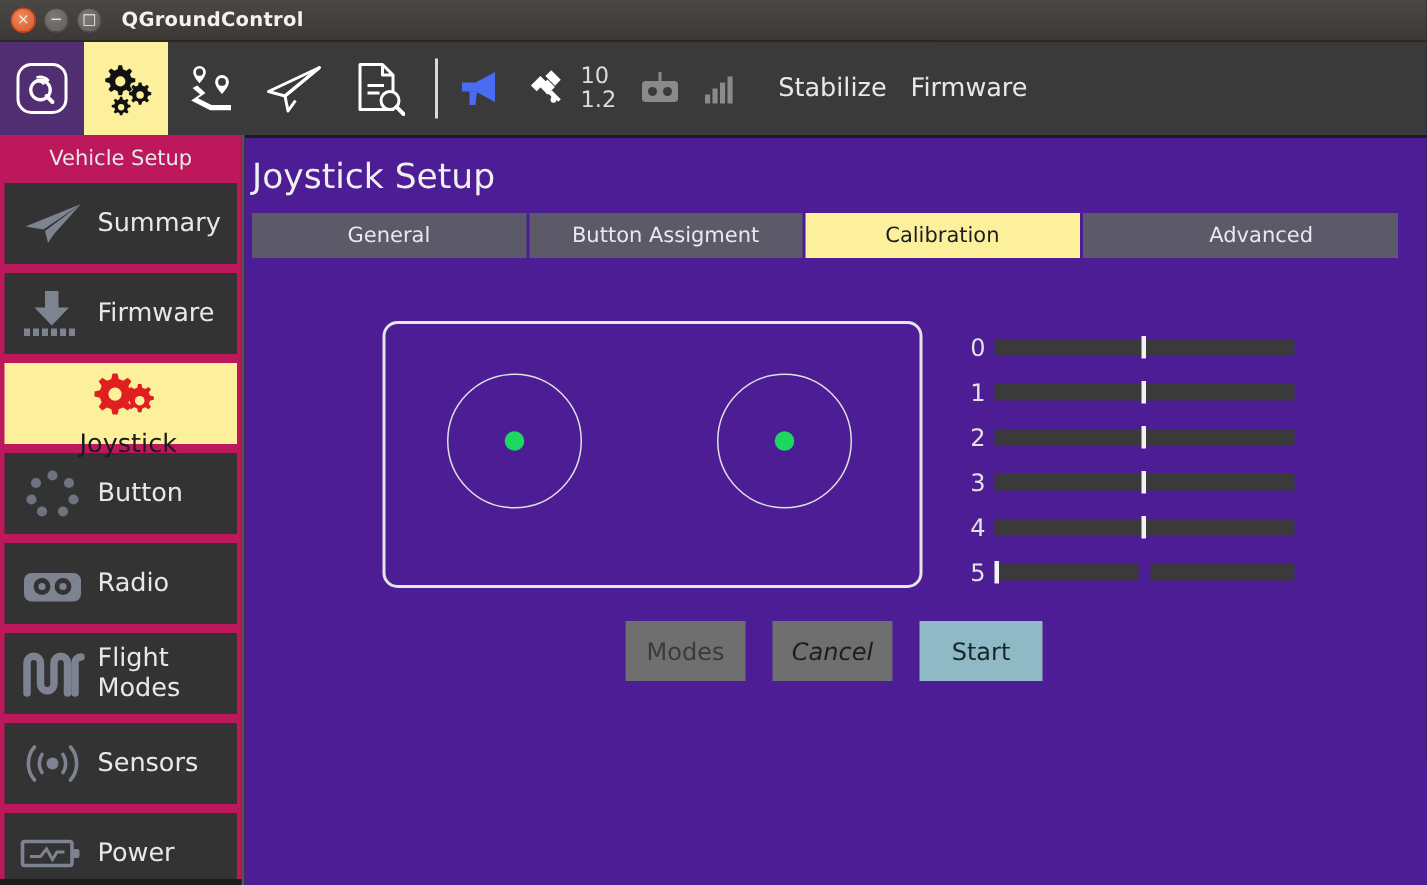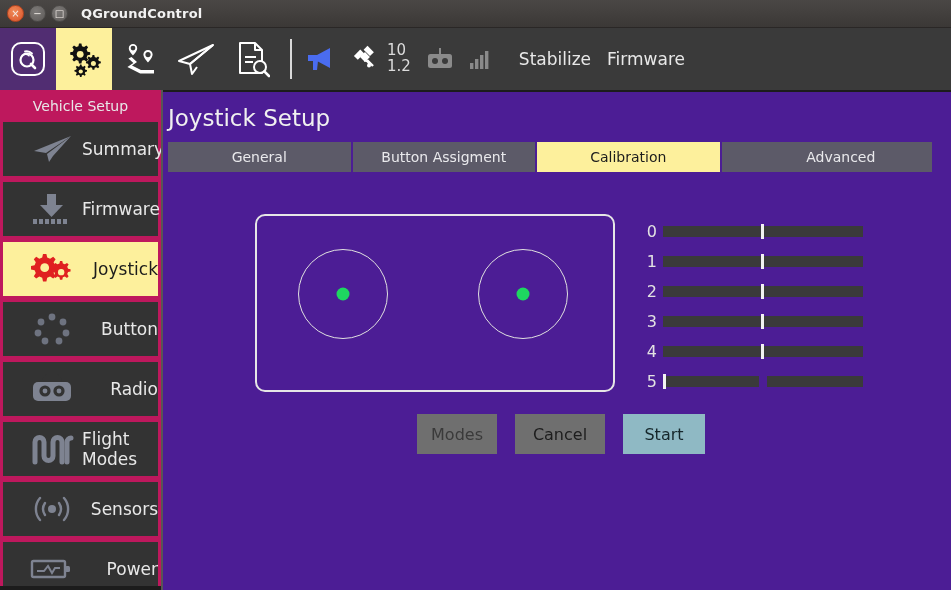--- a/index.html
+++ b/index.html
@@ -48,41 +48,41 @@
   .tb-icon {
     width: 56px; height: 62px; display: flex; align-items: center;
     justify-content: center; flex: none;
   }
   .tb-icon.logo { background: #512d72; }
   .tb-icon.active { background: #fdf09c; }
   .tb-sep {
     width: 2px; height: 40px; background: #d9d9d9; margin: 0 14px 0 10px; flex: none;
   }
   #status-area { display: flex; align-items: center; height: 62px; }
-  .st-item { display: flex; align-items: center; margin-right: 14px; }
+  .st-item { display: flex; align-items: flex-end; margin-right: 14px; }
   .gps-nums {
     display: flex; flex-direction: column; justify-content: center;
     margin-left: 5px; color: #dcdcdc; font-size: 15px; line-height: 1.05;
   }
   .st-text { color: #e8e8e8; font-size: 17px; margin-right: 16px; }
 
   
   #sidebar {
     position: absolute; left: 0; top: 90px; width: 161px; height: 500px;
     background: #be185d; overflow: hidden;
   }
   #sidebar-title {
     height: 32px; display: flex; align-items: center; justify-content: center;
     color: #e8e8e8; font-size: 14px;
   }
   .side-item {
     margin: 0 3px 6px 3px; height: 54px; background: #333333;
-    display: flex; align-items: center; padding-left: 23px; justify-content: space-between;
-  }
-  .side-item.selected { background: #fdf09c; }
+    display: flex; align-items: center; padding-left: 6px;
+  }
+  .side-item.selected { background: #fdf09c; flex-direction: column; }
   .side-item .ico {
     width: 52px; height: 44px; display: flex; align-items: center;
     justify-content: center; flex: none;
   }
   .side-label { color: #e8e8e8; font-size: 17px; margin-left: 4px; }
   .side-item.selected .side-label { color: #1c1c1c; }
   #sidebar-divider {
     position: absolute; left: 161px; top: 90px; width: 2px; height: 500px;
     background: #565656;
   }
@@ -140,21 +140,21 @@
     position: absolute; top: -2px; width: 3px; height: 15px; background: #f2f2f2;
   }
 
   
   #btnrow { position: absolute; left: 254px; top: 322px; display: flex; }
   .abtn {
     height: 40px; display: flex; align-items: center; justify-content: center;
     font-size: 16px; margin-right: 18px;
   }
   .abtn.skip   { width: 80px; background: #6f6f6f; color: #3a3a3a; }
-  .abtn.cancel { width: 90px; background: #6f6f6f; color: #1d1d1d; }
+  .abtn.cancel { width: 80px; background: #6f6f6f; color: #1d1d1d; font-style: italic; }
   .abtn.start  { width: 82px; background: #8fb9c4; color: #16272b; margin-right: 0; }
 
   
   #sidebar-bottom-fade {
     position: absolute; left: 0; top: 586px; width: 161px; height: 4px;
     background: #1c1c1c;
   }
 </style>
 </head>
 <body>

